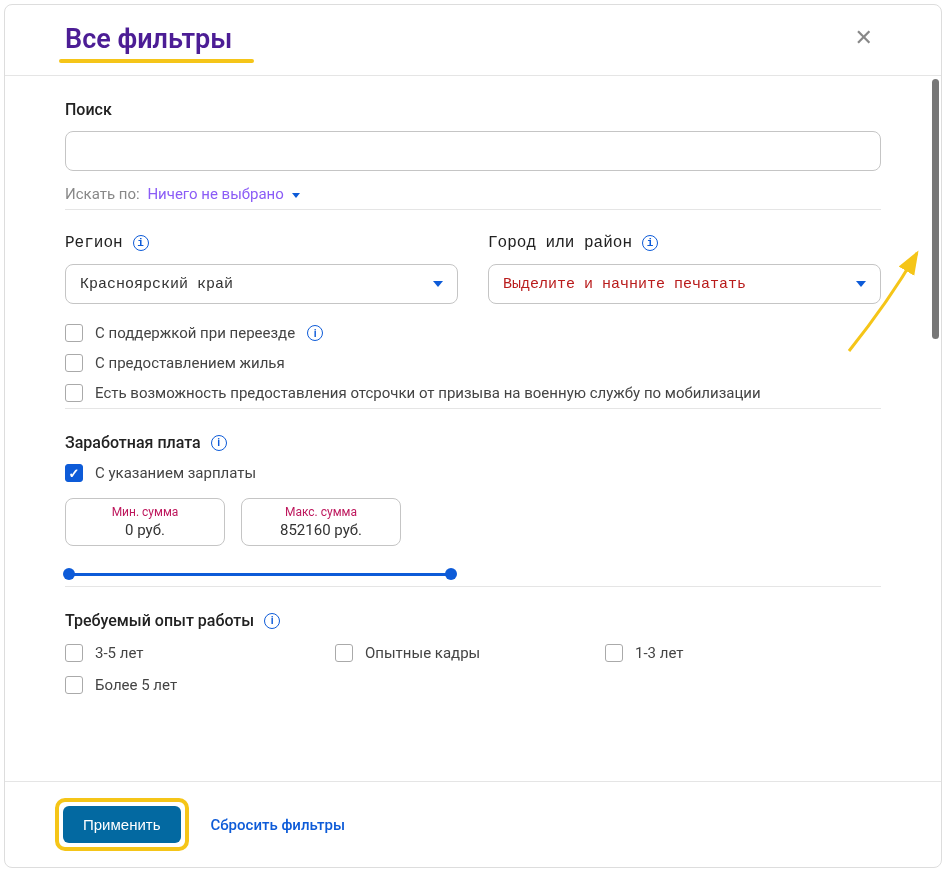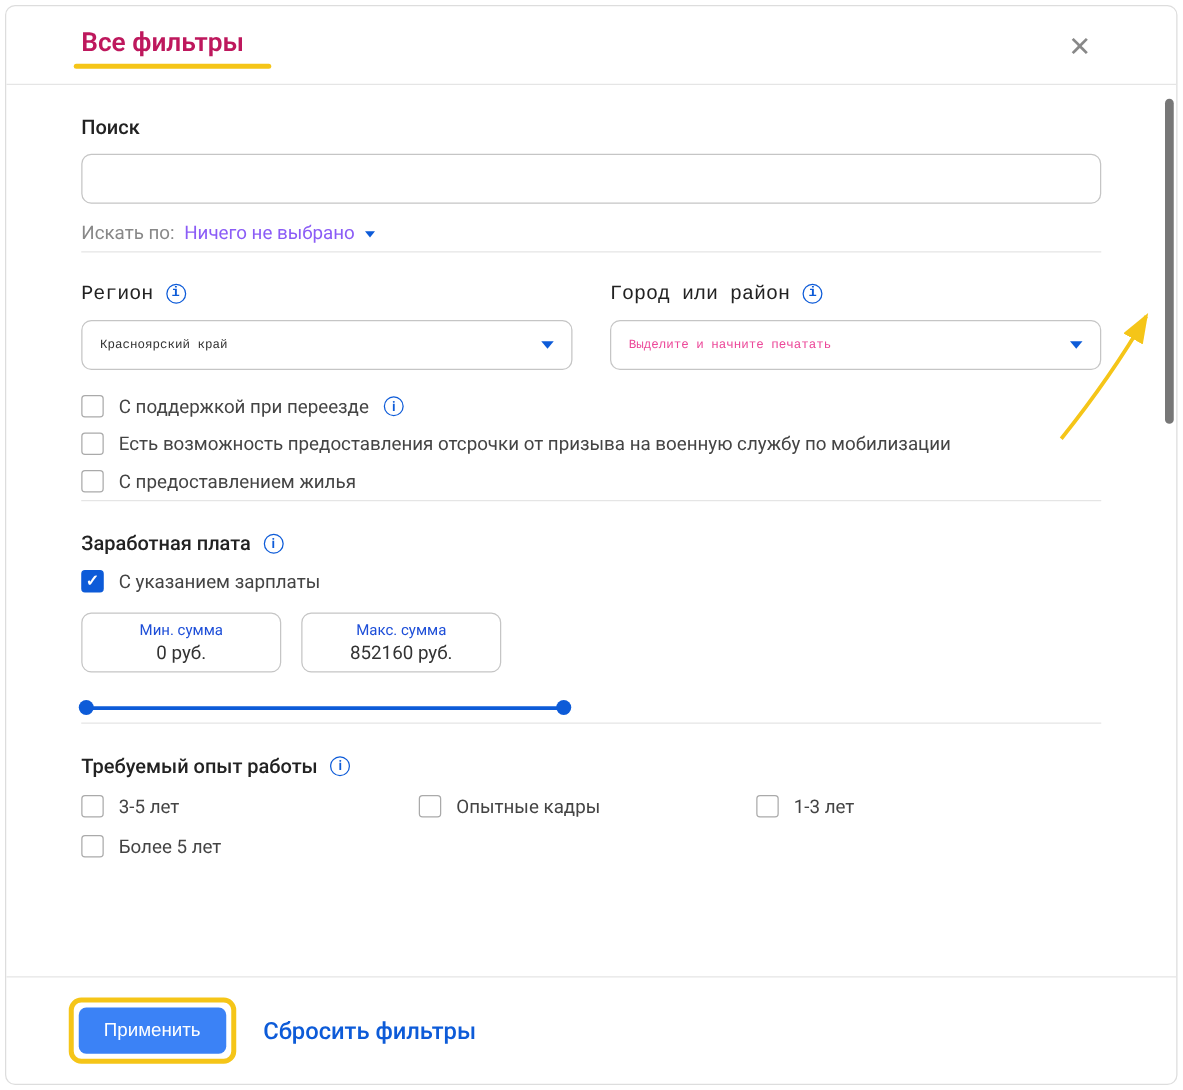--- a/index.html
+++ b/index.html
@@ -29,23 +29,23 @@
   justify-content: space-between;
   align-items: flex-start;
   padding: 18px 60px 14px 60px;
   border-bottom: 1px solid #e5e5e5;
 }
 .title-wrap {
   position: relative;
   display: inline-block;
 }
 .title {
-  font-size: 21px;
+  font-size: 27px;
   font-weight: 600;
-  color: #be185d;
+  color: #4c1d95;
   padding-bottom: 6px;
 }
 .title-underline {
   position: absolute;
   left: -6px;
   right: -22px;
   bottom: -2px;
   height: 4px;
   background: #f5c518;
   border-radius: 2px;
@@ -127,27 +127,27 @@
   font-family: Liberation Mono, monospace;
 }
 .col { flex: 1; }
 .select-box {
   position: relative;
   width: 100%;
   height: 40px;
   border: 1px solid #c5c5c5;
   border-radius: 8px;
   padding: 8px 36px 8px 14px;
-  font-size: 10px;
+  font-size: 15px;
   display: flex;
   align-items: center;
   cursor: pointer;
   color: #333;
 }
-.select-box.placeholder { color: #ec4899; }
+.select-box.placeholder { color: #b91c1c; }
 .select-caret {
   position: absolute;
   right: 14px;
   top: 50%;
   transform: translateY(-50%);
   width: 0;
   height: 0;
   border-left: 5px solid transparent;
   border-right: 5px solid transparent;
   border-top: 6px solid #0d5bd8;
@@ -195,21 +195,21 @@
 }
 .salary-box {
   width: 160px;
   border: 1px solid #c5c5c5;
   border-radius: 8px;
   padding: 6px 10px;
   text-align: center;
 }
 .salary-box .mini-label {
   font-size: 12px;
-  color: #1d4ed8;
+  color: #be185d;
 }
 .salary-box .value {
   font-size: 15px;
   color: #333;
   margin-top: 2px;
 }
 .slider {
   position: relative;
   margin-top: 22px;
   height: 12px;
@@ -248,32 +248,32 @@
   align-items: center;
   gap: 22px;
 }
 .apply-wrap {
   border: 4px solid #f5c518;
   border-radius: 10px;
   padding: 4px;
   display: inline-block;
 }
 .apply-btn {
-  background: #3b82f6;
+  background: #0369a1;
   color: #fff;
   border: none;
   border-radius: 6px;
   padding: 10px 20px;
   font-size: 15px;
   font-weight: 500;
   cursor: pointer;
 }
 .reset-link {
   color: #0d5bd8;
-  font-size: 19px;
+  font-size: 15px;
   font-weight: 500;
   cursor: pointer;
 }
 .scrollbar-fake {
   position: absolute;
   top: 74px;
   right: 2px;
   width: 7px;
   height: 260px;
   background: #777;
@@ -342,25 +342,25 @@
       </div>
 
       <div class="checkbox-list">
         <div class="checkbox-row">
           <div class="checkbox"></div>
           <span>С поддержкой при переезде</span>
           <span class="info-icon">i</span>
         </div>
         <div class="checkbox-row">
           <div class="checkbox"></div>
+          <span>С предоставлением жилья</span>
+        </div>
+        <div class="checkbox-row">
+          <div class="checkbox"></div>
           <span>Есть возможность предоставления отсрочки от призыва на военную службу по мобилизации</span>
-        </div>
-        <div class="checkbox-row">
-          <div class="checkbox"></div>
-          <span>С предоставлением жилья</span>
         </div>
       </div>
     </div>
 
     <div class="section">
       <div class="field-label">
         <span>Заработная плата</span>
         <span class="info-icon">i</span>
       </div>
       <div class="checkbox-row" style="margin-top:4px;">

